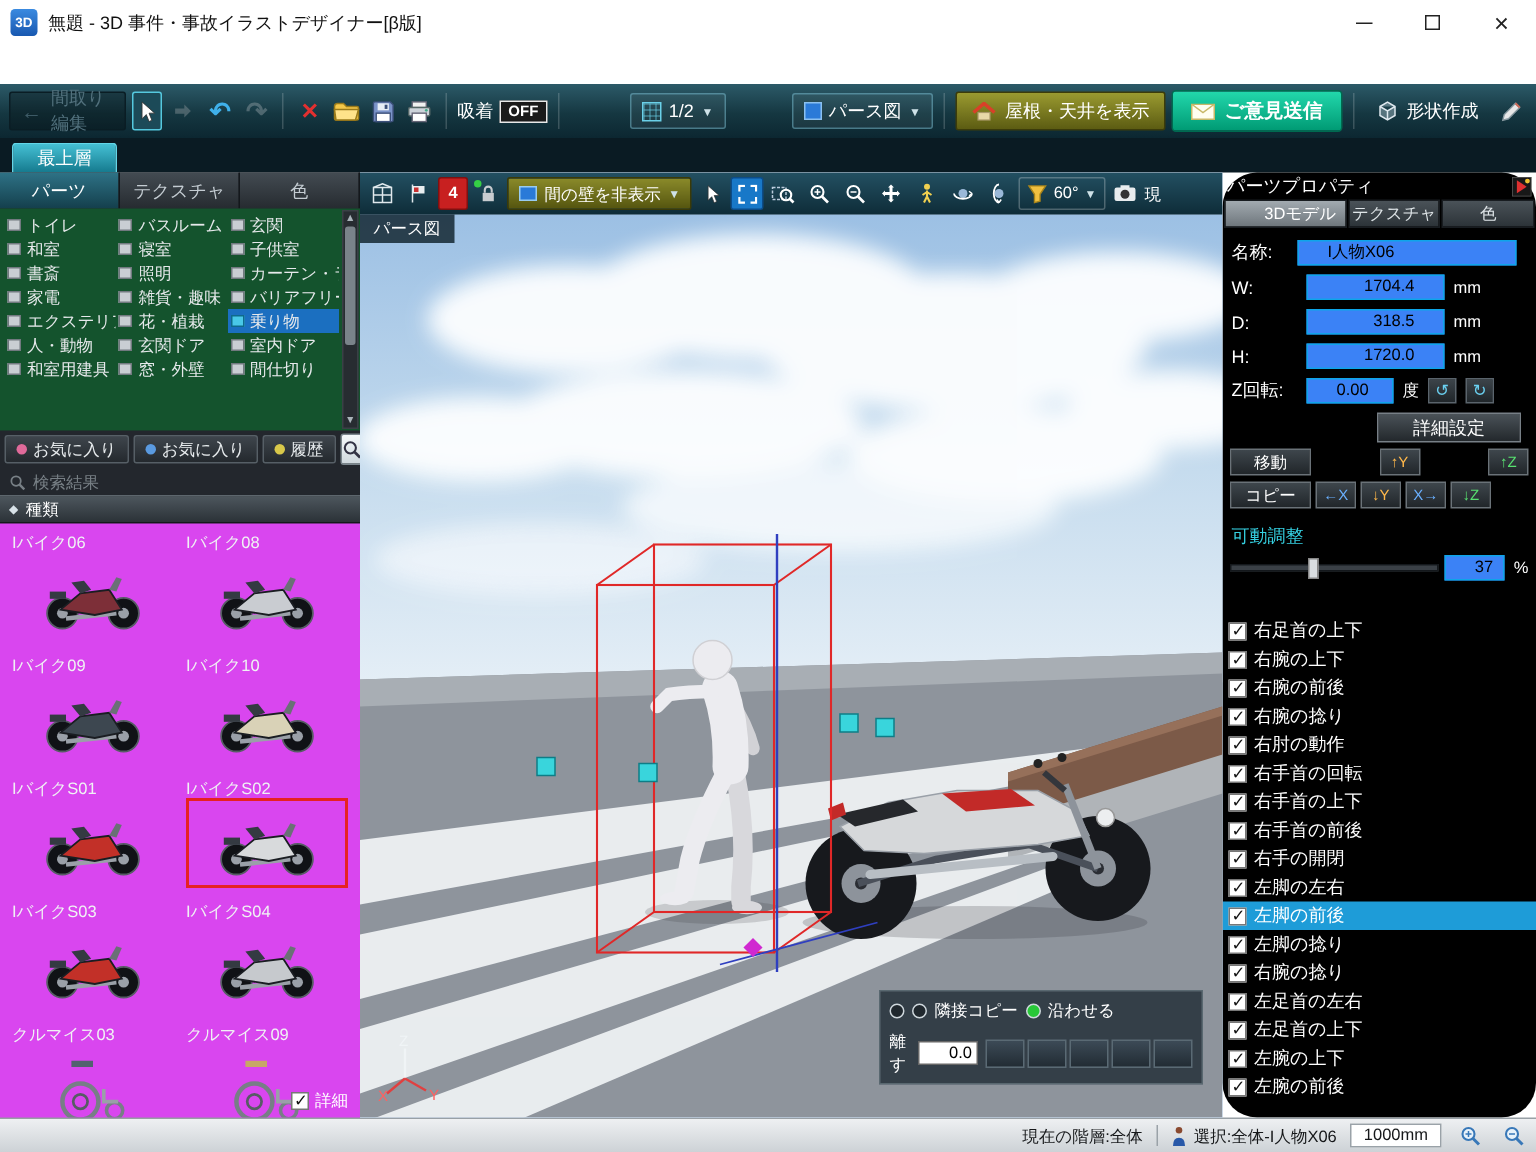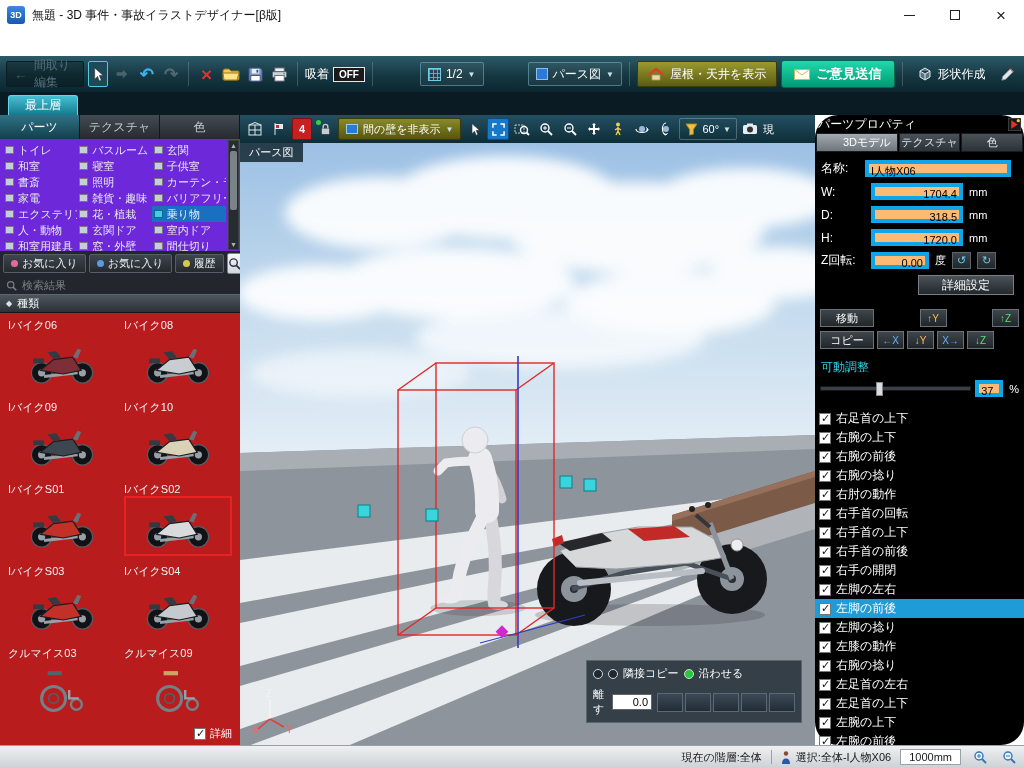--- a/index.html
+++ b/index.html
@@ -47,38 +47,38 @@
 .layer-tab{height:20px;padding:0 16px;display:flex;align-items:center;background:linear-gradient(#45c0d4,#157a8e);color:#fff;font-size:12px;border:1px solid #63d6e8;border-bottom:none;border-radius:3px 3px 0 0;}
 
 
 .main{flex:1;display:flex;min-height:0;}
 
 
 .left-panel{width:240px;display:flex;flex-direction:column;background:#23272d;flex:none;}
 .ptabs{height:24px;display:flex;flex:none;}
 .ptab{flex:1;display:flex;align-items:center;justify-content:center;font-size:12px;color:#c4ccd2;background:linear-gradient(#434b52,#262b30);border-right:1px solid #14181c;}
 .ptab.selected{background:linear-gradient(#2e7286,#143f4c);color:#fff;}
-.cat-wrap{position:relative;height:112px;background:#6d28d9;flex:none;}
+.cat-wrap{position:relative;height:148px;background:#14532d;flex:none;}
 .cat-grid{display:grid;grid-template-columns:1fr 1fr 1fr;grid-auto-rows:16px;padding:3px 14px 0 3px;height:100%;overflow:hidden;}
 .cat-item{display:flex;align-items:center;gap:4px;font-size:11px;color:#e6e9eb;padding:0 2px;white-space:nowrap;overflow:hidden;}
 .cat-ico{width:9px;height:8px;background:#c9ced3;border:1px solid #71797f;flex:none;}
 .cat-item.selected{background:#1b6fc0;}
 .cat-item.selected .cat-ico{background:#49c8e8;border-color:#0f6a8c;}
 .cat-scroll{position:absolute;right:1px;top:1px;bottom:1px;width:11px;background:#272c31;border:1px solid #3a4046;}
 .cat-scroll .thumbp{position:absolute;left:1px;right:1px;top:10px;height:55%;background:#7a838a;border-radius:2px;}
 .cat-scroll .arr{position:absolute;left:0;right:0;color:#aab4ba;font-size:7px;text-align:center;line-height:9px;height:9px;}
 .cat-scroll .arr.up{top:0;} .cat-scroll .arr.dn{bottom:0;}
 .fav-row{height:25px;display:flex;align-items:center;gap:3px;padding:0 3px;flex:none;}
 .fav-btn{height:19px;display:flex;align-items:center;gap:4px;padding:0 7px;background:linear-gradient(#3e454c,#24292e);border:1px solid #565f66;color:#e8ecee;font-size:11px;border-radius:2px;white-space:nowrap;}
 .dot{width:7px;height:7px;border-radius:50%;flex:none;}
 .search-btn{margin-left:auto;width:21px;height:21px;background:linear-gradient(#f4f8fa,#cfd8dd);border:1px solid #7a858c;display:flex;align-items:center;justify-content:center;border-radius:2px;padding:0;}
 .result-row{height:18px;display:flex;align-items:center;gap:5px;padding-left:6px;color:#788086;font-size:11px;flex:none;}
 .kind-bar{height:19px;display:flex;align-items:center;gap:5px;padding-left:6px;background:linear-gradient(#4d565d,#2b3237);color:#fff;font-size:11px;border-top:1px solid #5d666d;border-bottom:1px solid #14181c;flex:none;}
 .kind-diamond{color:#d8e2e8;font-size:8px;}
-.parts-wrap{flex:1;position:relative;background:#b91c1c;overflow:hidden;}
+.parts-wrap{flex:1;position:relative;background:#d946ef;overflow:hidden;}
 .parts-grid{display:grid;grid-template-columns:1fr 1fr;gap:8px;padding:5px 8px;}
 .part-cell{height:74px;display:flex;flex-direction:column;}
 .part-label{font-size:11px;color:#f0f2f4;height:14px;flex:none;}
 .thumb{flex:1;display:flex;align-items:center;justify-content:center;border:2px solid transparent;}
 .part-cell.selected .thumb{border-color:#e62222;}
 .thumb svg{width:80px;height:48px;}
 .detail-chk{position:absolute;right:8px;bottom:4px;display:flex;align-items:center;gap:4px;color:#fff;font-size:11px;}
 .chk{width:12px;height:12px;background:#fff;border:1px solid #777;position:relative;flex:none;display:inline-block;}
 .chk::after{content:"✓";position:absolute;left:1px;top:-2px;font-size:11px;color:#111;font-weight:bold;}
 
@@ -113,38 +113,38 @@
 
 .right-panel{flex:1;background:#000;color:#fff;display:flex;flex-direction:column;min-width:0;border-radius:23px;}
 .rp-header{height:18px;display:flex;align-items:center;padding:0 3px;font-size:12px;flex:none;}
 .hdr-ico{margin-left:auto;display:flex;}
 .rtabs{height:19px;display:flex;gap:1px;padding:0 1px;flex:none;}
 .rtab{flex:1;display:flex;align-items:center;justify-content:center;font-size:11px;background:linear-gradient(#4a5258,#2c3338);color:#dfe5e8;border:1px solid #181c20;}
 .rtab.selected{background:linear-gradient(#a2aab0,#6e767c);color:#fff;padding-left:20px;}
 .rp-form{padding:8px 6px 0;flex:none;}
 .f-row{display:flex;align-items:center;margin-bottom:6px;gap:4px;}
 .f-label{width:46px;font-size:12px;flex:none;}
-.field{display:inline-block;background:#fdba74;color:#000;border:4px solid #0ea5e9;height:17px;font-size:11px;line-height:15px;padding:0 2px;}
+.field{display:inline-block;background:#3b82f6;color:#000;border:1px solid #0ea5e9;height:17px;font-size:11px;line-height:15px;padding:0 19px;}
 .field.num{width:92px;text-align:right;}
 .field.name{width:146px;text-align:left;}
 .field.small{width:28px;text-align:left;}
 .f-unit{font-size:11px;margin-left:2px;}
 .rot-btn{width:19px;height:17px;margin-left:2px;background:linear-gradient(#3c444a,#20262a);border:1px solid #5a646c;color:#6ad0f0;font-size:11px;display:flex;align-items:center;justify-content:center;padding:0;}
-.detail-btn{display:block;margin:0 4px 14px auto;width:96px;height:20px;background:linear-gradient(#4a5258,#23282c);border:1px solid #777f86;color:#fff;font-size:12px;}
+.detail-btn{display:block;margin:0 4px 4px auto;width:96px;height:20px;background:linear-gradient(#4a5258,#23282c);border:1px solid #777f86;color:#fff;font-size:12px;}
 .mv-rows{padding:0 5px;flex:none;}
 .mv-row{display:flex;align-items:center;gap:3px;margin-bottom:4px;}
 .mv-btn{width:54px;height:18px;background:linear-gradient(#3e464c,#21262a);border:1px solid #6a7278;color:#fff;font-size:11px;padding:0;}
 .dir-btn{width:27px;height:18px;background:linear-gradient(#3e464c,#21262a);border:1px solid #6a7278;font-size:10px;padding:0;}
 .dir-btn.y{color:#ffb84a;} .dir-btn.x{color:#6ab0ff;} .dir-btn.z{color:#58e070;}
 .sp{flex:1;}
 .adjust-label{color:#35cfe0;font-size:12px;padding:6px 6px 2px;flex:none;}
 .slider-row{display:flex;align-items:center;gap:4px;padding:2px 5px 4px;flex:none;}
 .slider{flex:1;height:5px;background:#3a4046;border:1px solid #14181c;position:relative;}
 .slider .handle{position:absolute;top:-5px;left:37%;width:7px;height:14px;background:#d9dde0;border:1px solid #888;}
-.joint-list{flex:1;margin-top:8px;overflow:hidden;text-align:right;}
+.joint-list{flex:1;margin-top:20px;overflow:hidden;text-align:right;}
 .joint-row{height:19px;display:flex;align-items:center;gap:5px;padding-left:4px;font-size:12px;}
 .joint-row.selected{background:#1e9cd8;}
 
 
 .statusbar{height:23px;background:linear-gradient(#eef0f2,#cdd2d6);border-top:1px solid #98a0a6;display:flex;align-items:center;font-size:11px;color:#16181a;padding:0 5px;gap:9px;flex:none;}
 .sb-sep{width:1px;height:14px;background:#9aa2a8;flex:none;}
 .scale-chip{background:#fff;border:1px solid #9aa2a8;padding:1px 8px;font-size:11px;}
 .sb-ico{width:20px;height:18px;display:flex;align-items:center;justify-content:center;background:transparent;border:none;padding:0;}
 .sb-group{display:flex;align-items:center;gap:5px;}
 </style>
@@ -866,24 +866,20 @@
           <div class="joint-row selected">
             <span class="chk"></span>
             <span>左脚の前後</span>
           </div>
           <div class="joint-row">
             <span class="chk"></span>
             <span>左脚の捻り</span>
           </div>
           <div class="joint-row">
             <span class="chk"></span>
-            <span>左膝の動作</span>
-          </div>
-          <div class="joint-row">
-            <span class="chk"></span>
             <span>右腕の捻り</span>
           </div>
           <div class="joint-row">
             <span class="chk"></span>
             <span>左足首の左右</span>
           </div>
           <div class="joint-row">
             <span class="chk"></span>
             <span>左足首の上下</span>
           </div>

